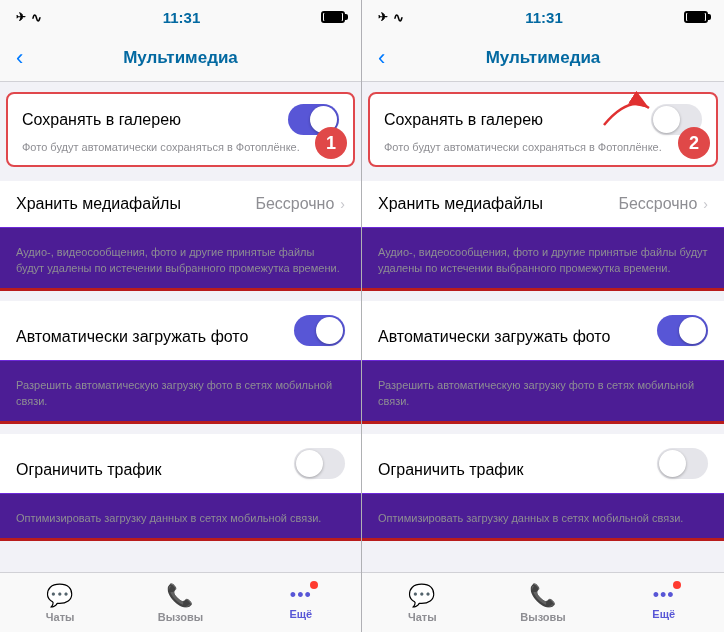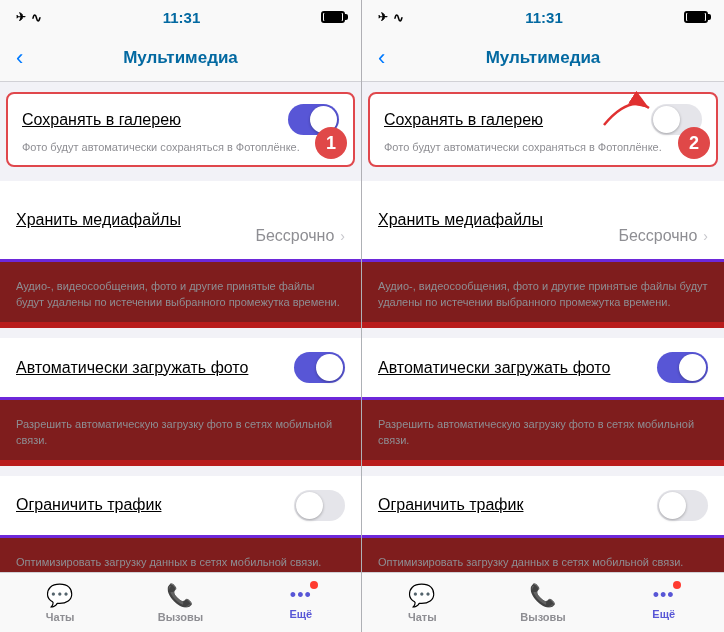--- a/index.html
+++ b/index.html
@@ -65,57 +65,55 @@
       font-weight: 600;
       color: #0369a1;
     }
     
     .settings-list {
       flex: 1;
       overflow-y: auto;
       background: #f2f2f7;
     }
     .settings-row {
-      background: #7f1d1d;
-      border-bottom: 6px solid #b91c1c;
+      background: #4c1d95;
+      border-bottom: 3px solid #b91c1c;
       padding: 12px 16px;
       display: flex;
       flex-direction: column;
     }
     .settings-row-inline {
       background: #fff;
-      border-bottom: 3px solid #6d28d9;
+      border-bottom: 1px solid #6d28d9;
       padding: 14px 16px;
       display: flex;
-      align-items: center;
+      align-items: flex-end;
       justify-content: space-between;
     }
     .row-main {
       display: flex;
       align-items: center;
       justify-content: space-between;
     }
     .row-label {
       font-size: 16px;
       color: #000;
-      text-decoration: underline;
     }
     .row-sublabel {
       font-size: 11px;
       color: #8e8e93;
       margin-top: 5px;
       line-height: 1.4;
     }
     .row-right {
       display: flex;
       align-items: center;
       gap: 6px;
       color: #8e8e93;
       font-size: 16px;
-      margin-top: 32px;
     }
     .row-right-value {
       color: #8e8e93;
       font-size: 16px;
     }
     .chevron {
       color: #c7c7cc;
       font-size: 14px;
     }
     

